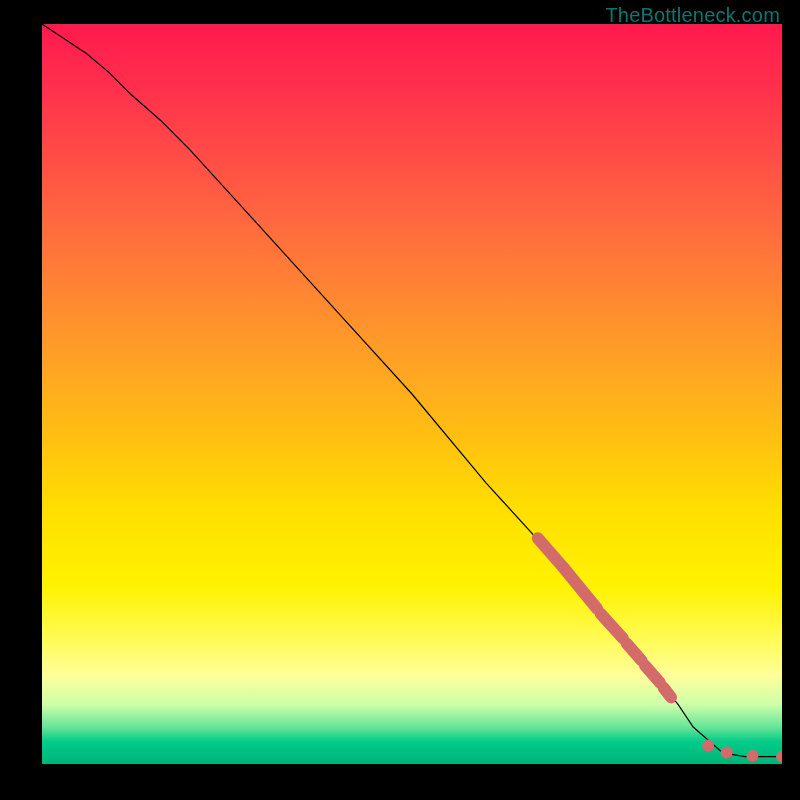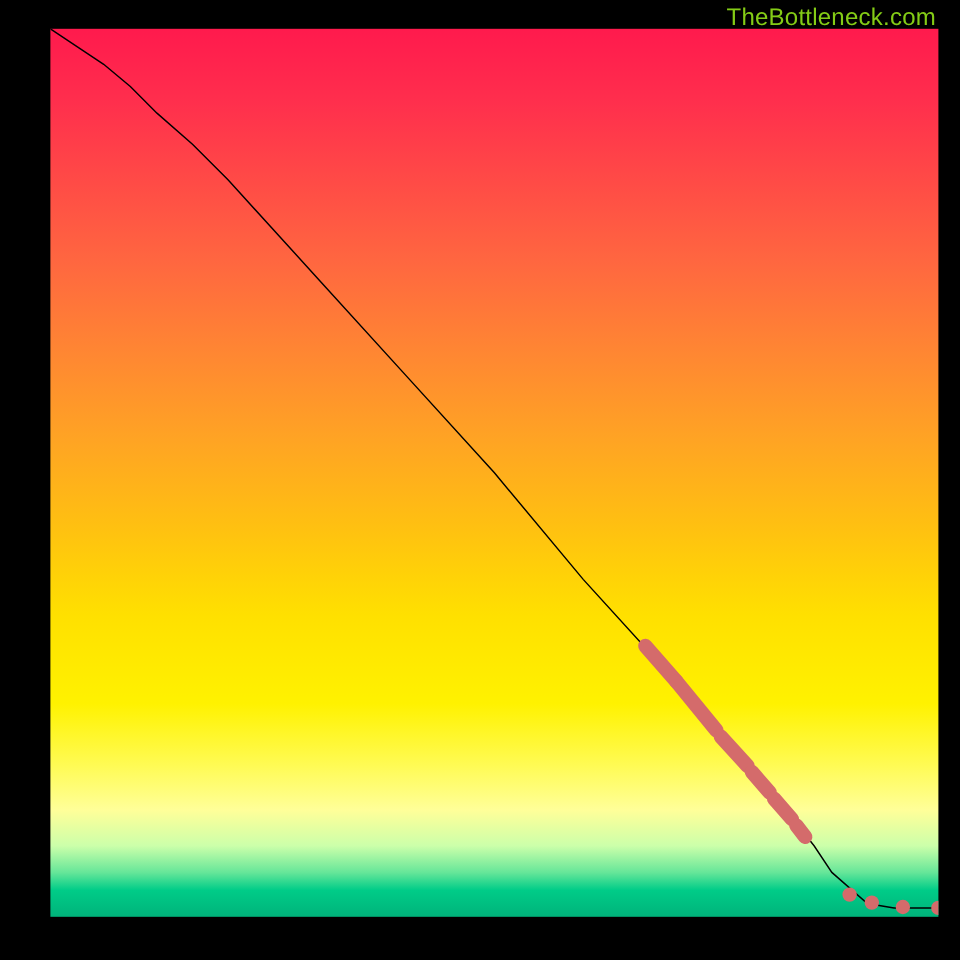--- a/index.html
+++ b/index.html
@@ -32,21 +32,21 @@
       #ccffaa 92%,
       #66e699 95%,
       #00cc88 97%,
       #00b37a 100%
     );
   }
   .watermark {
     position: absolute;
     top: 4px;
     right: 20px;
-    color: #84cc16;
+    color: #0f766e;
     font-size: 20px;
     font-weight: normal;
     letter-spacing: 0.2px;
     z-index: 5;
   }
   svg.overlay {
     position: absolute;
     left: 42px;
     top: 24px;
     width: 740px;

